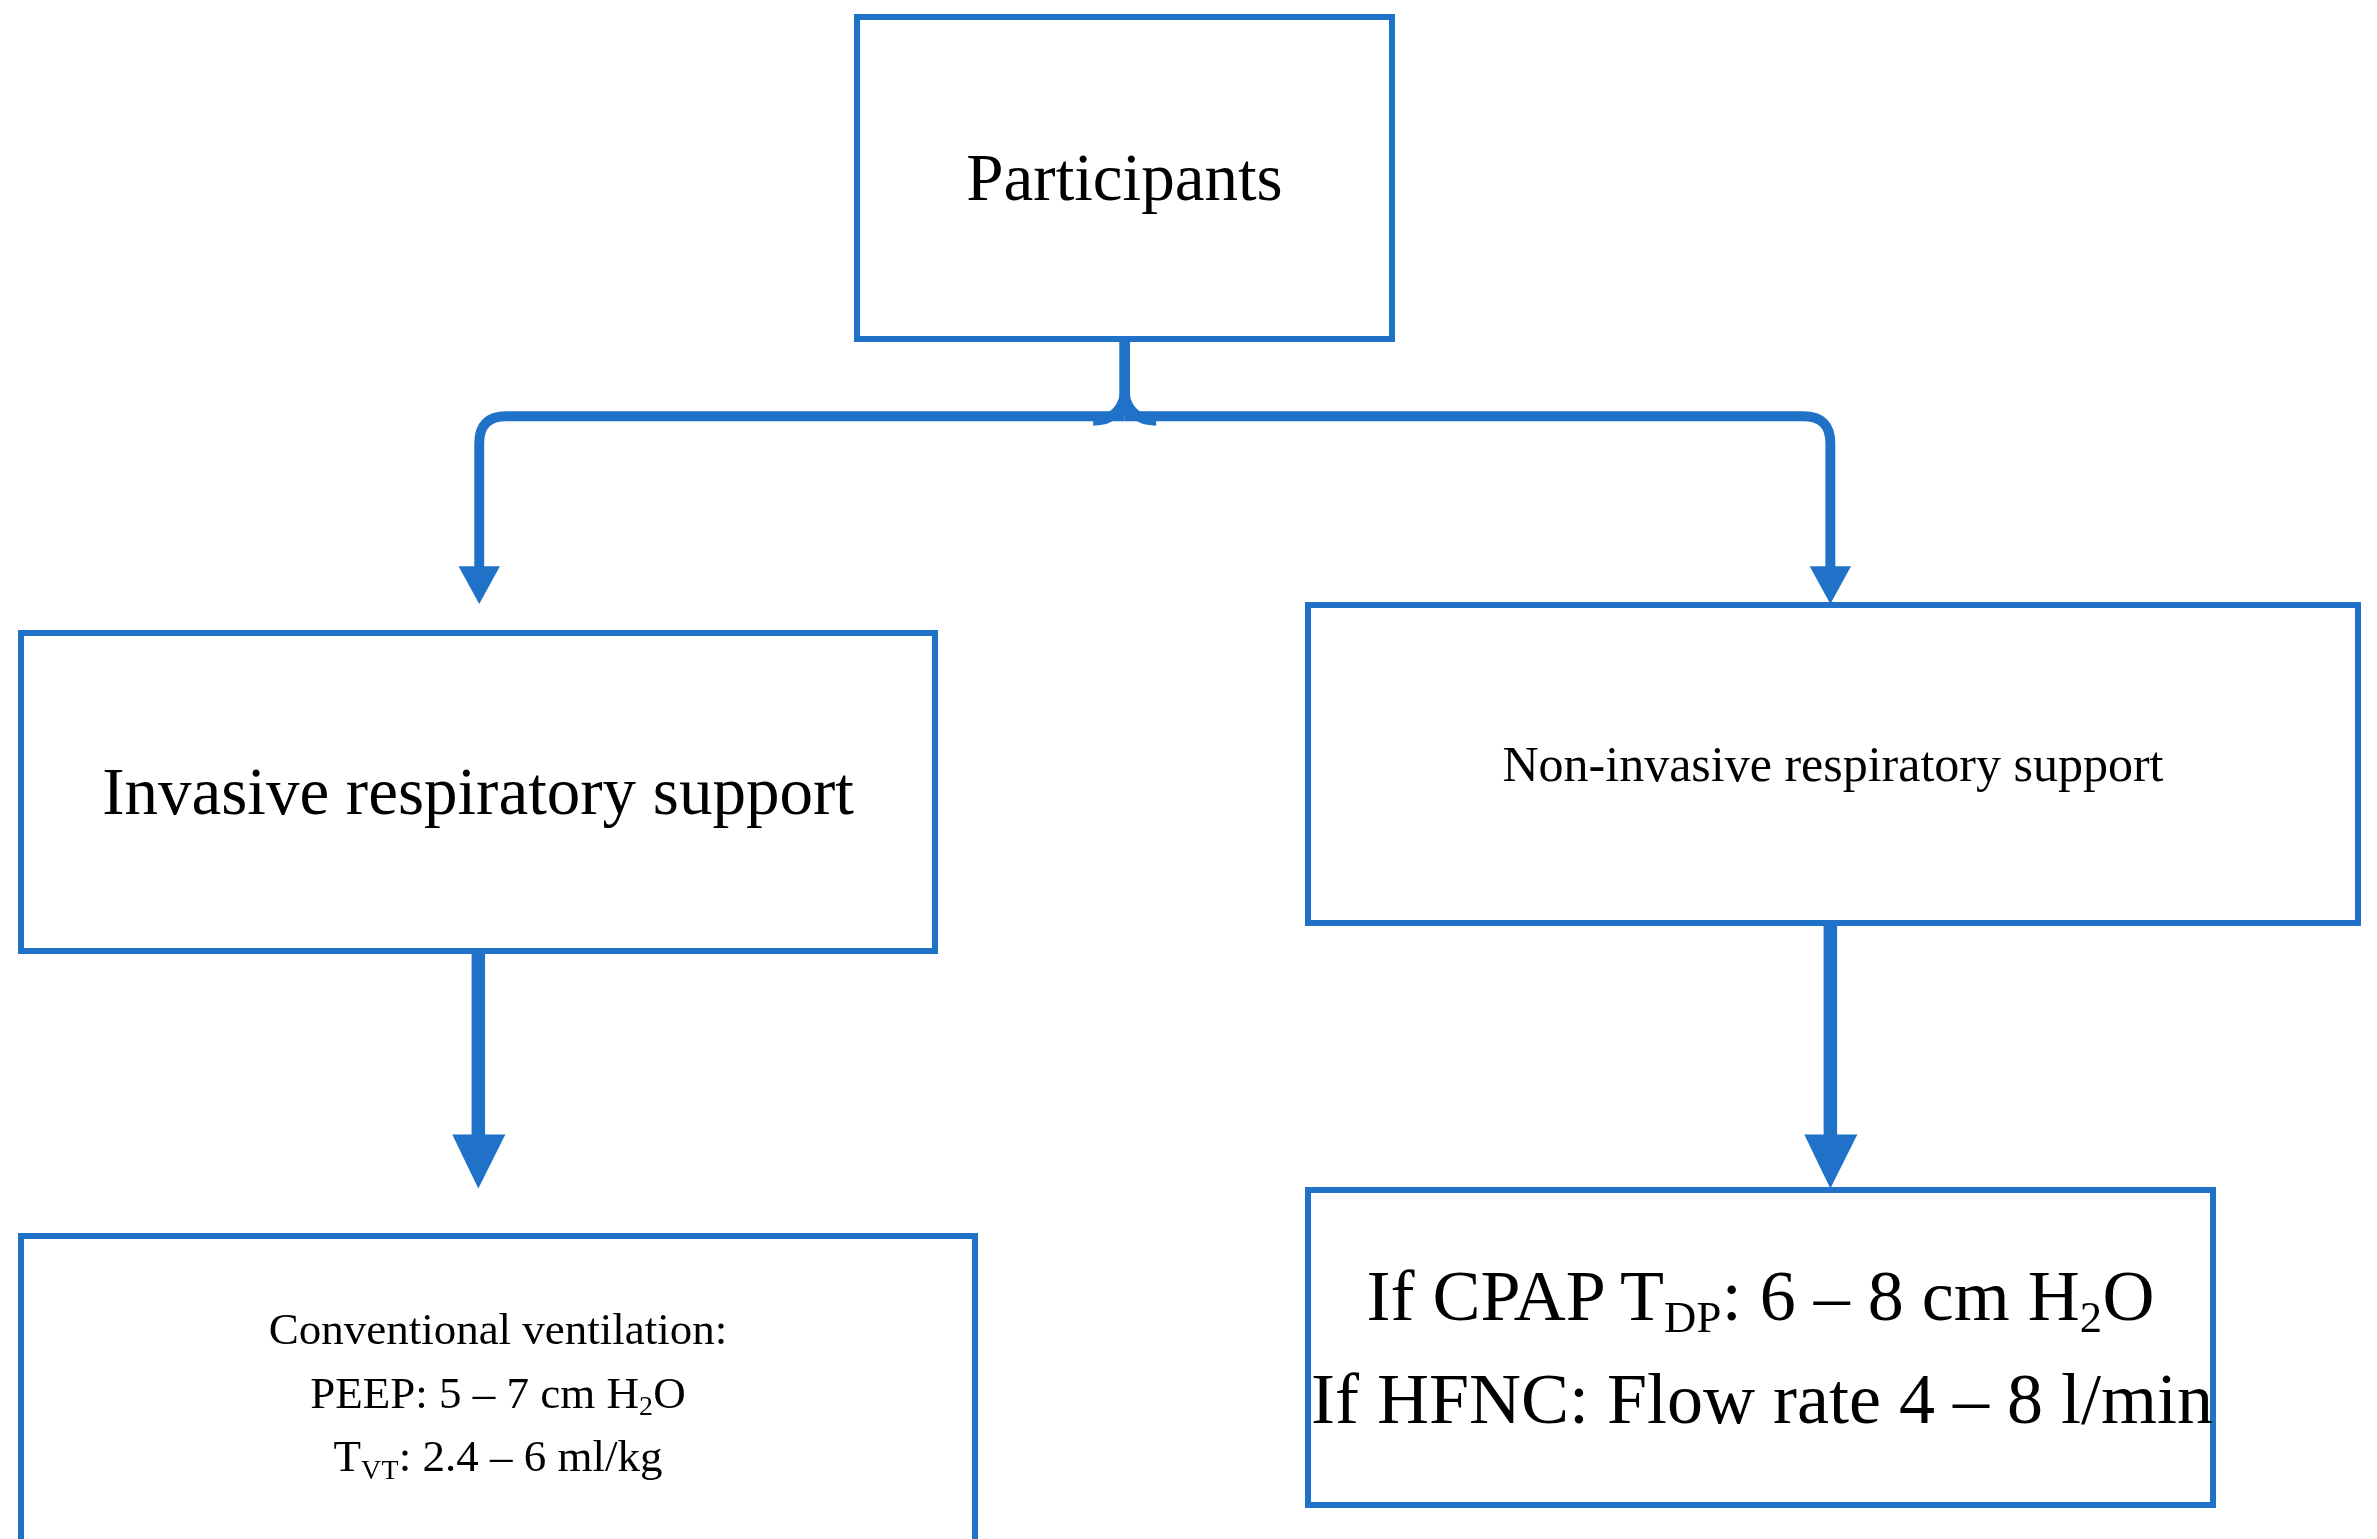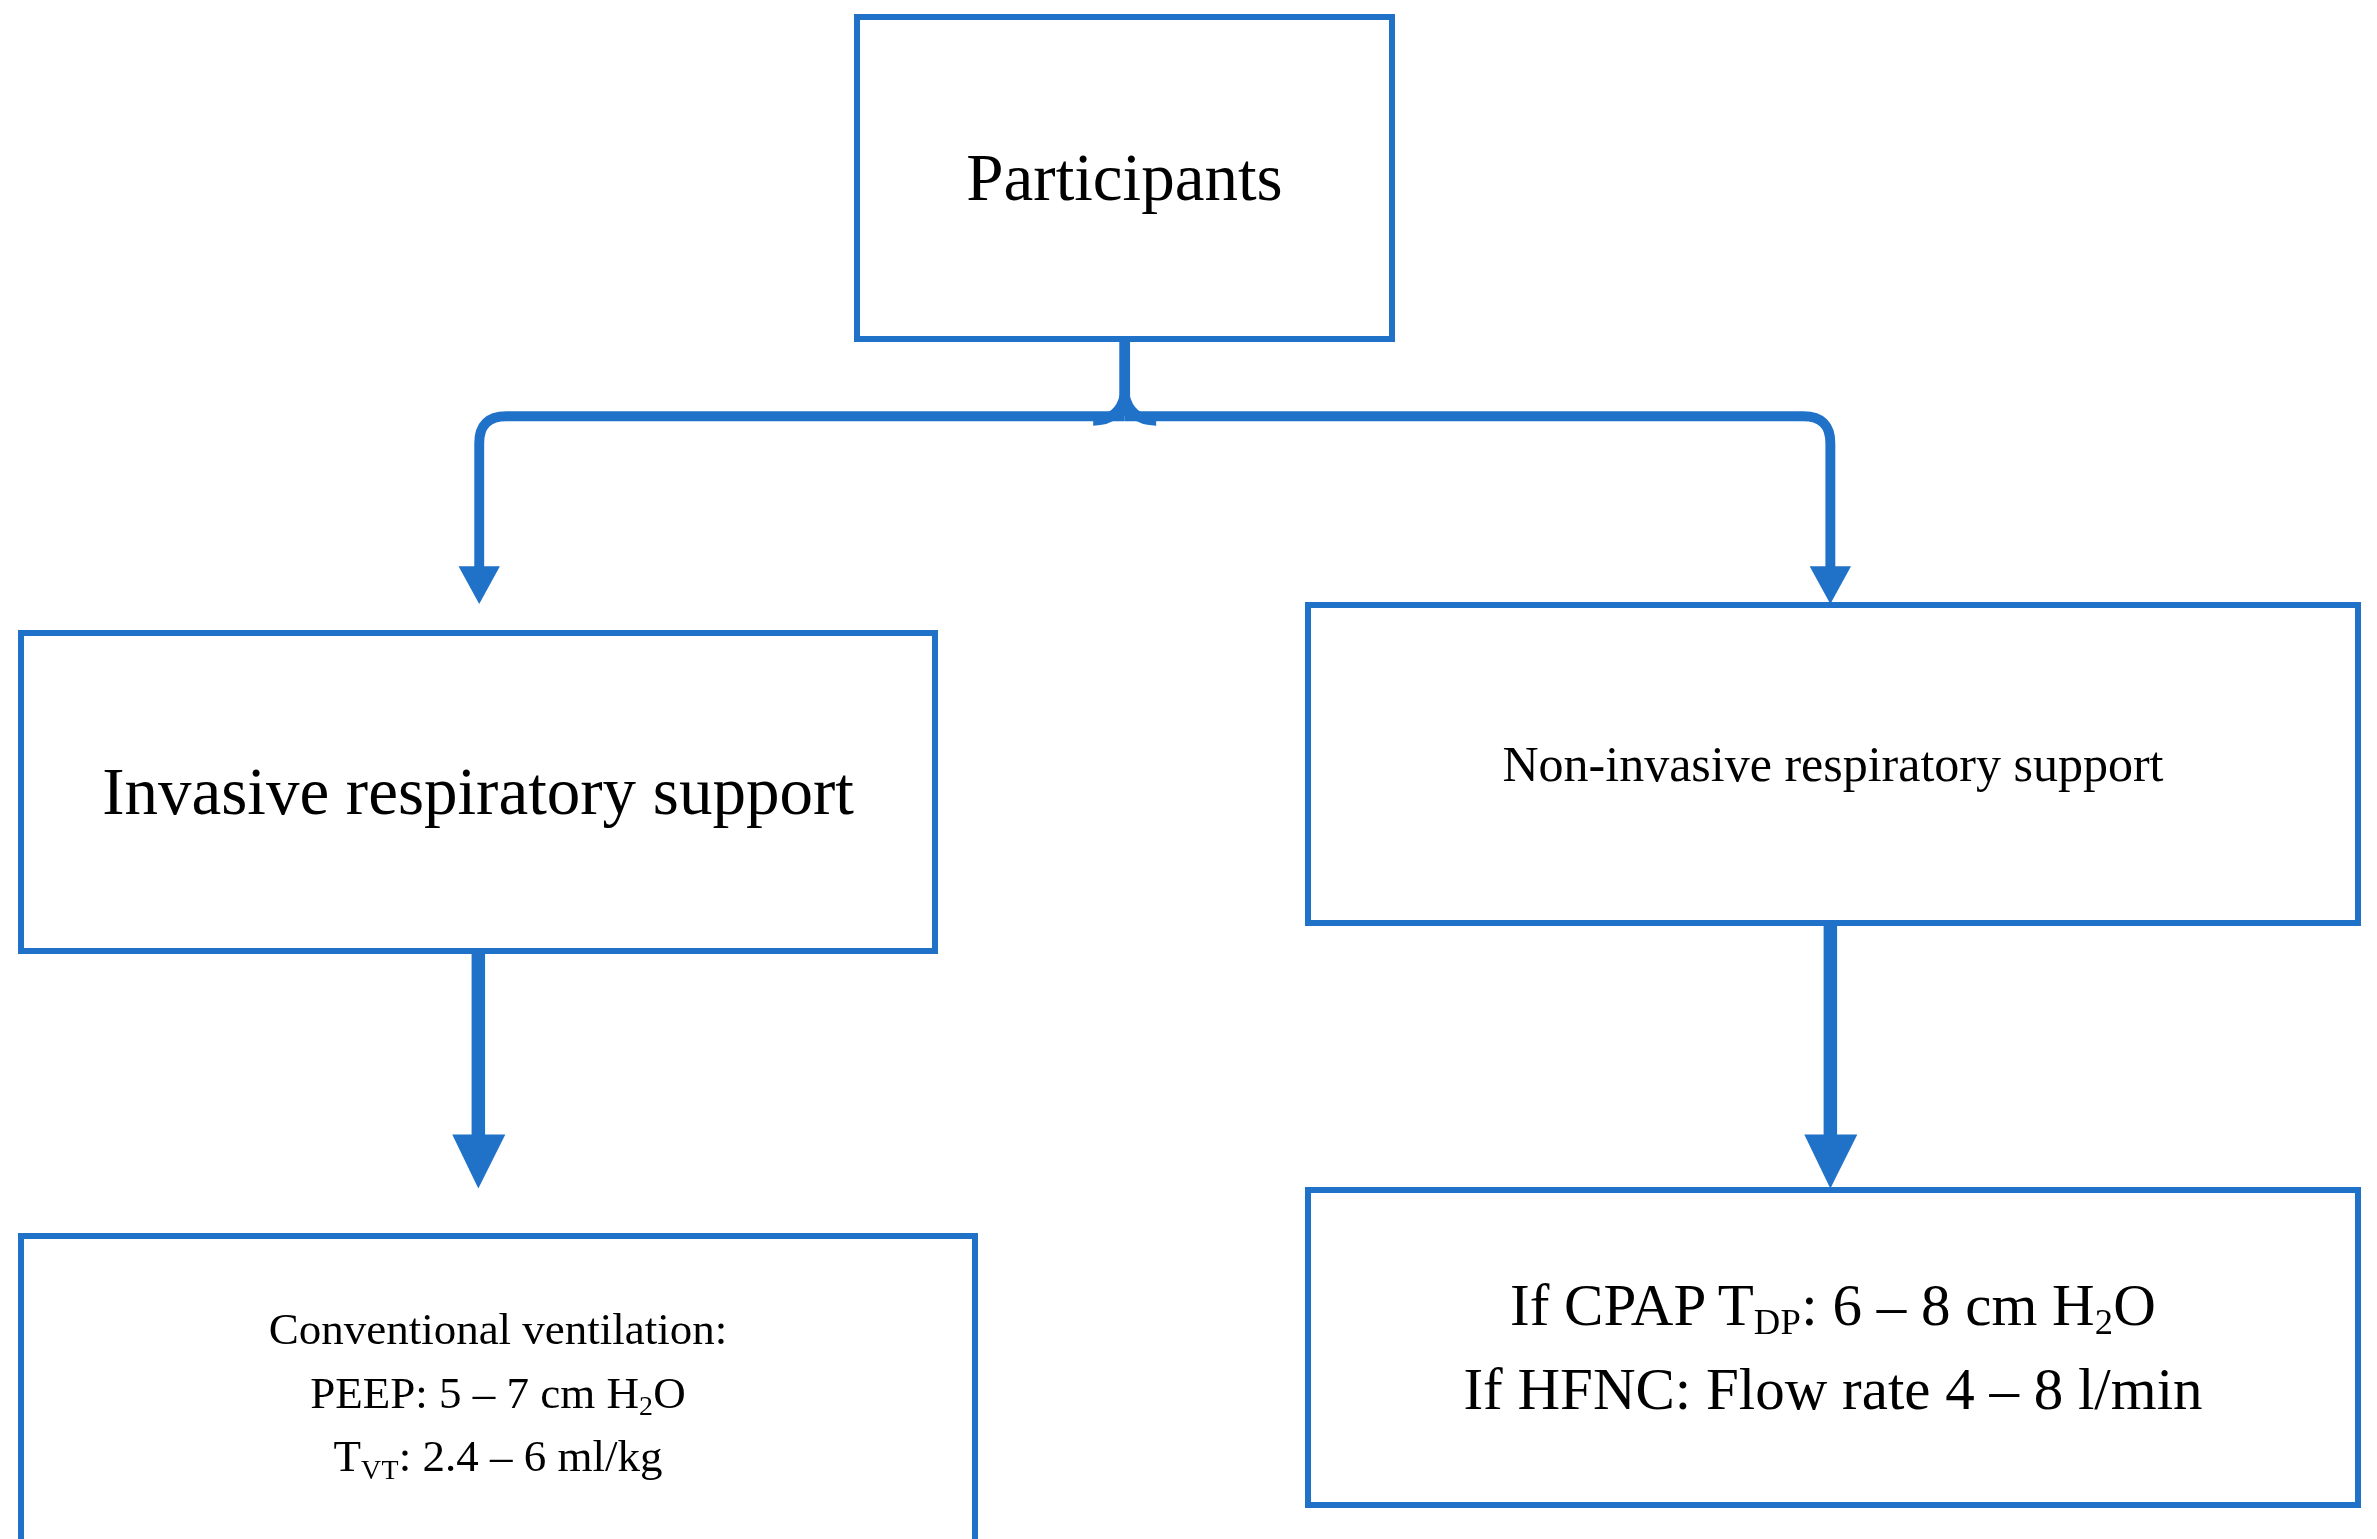--- a/index.html
+++ b/index.html
@@ -67,23 +67,23 @@
   #node-conventional {
     left: 18px;
     top: 1233px;
     width: 960px;
     height: 321px;
     font-size: 45px;
   }
   #node-nippv {
     left: 1305px;
     top: 1187px;
-    width: 1056px;
+    width: 911px;
     height: 321px;
-    font-size: 59px;
+    font-size: 72px;
   }
   #node-conventional .label,
   #node-nippv .label {
     line-height: 1.42;
   }
   sub {
     font-size: 0.62em;
     vertical-align: baseline;
     position: relative;
     bottom: -0.26em;

